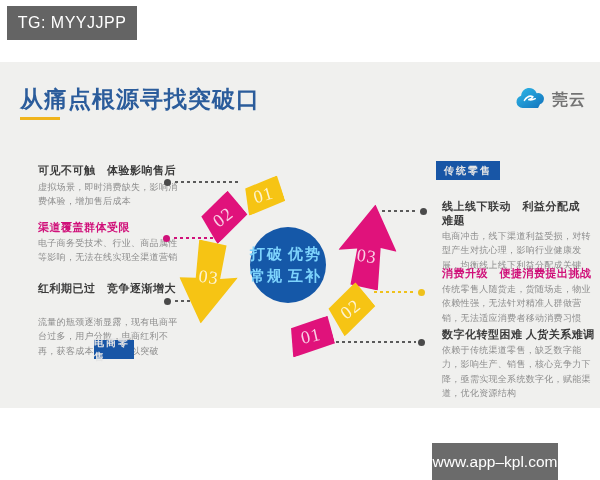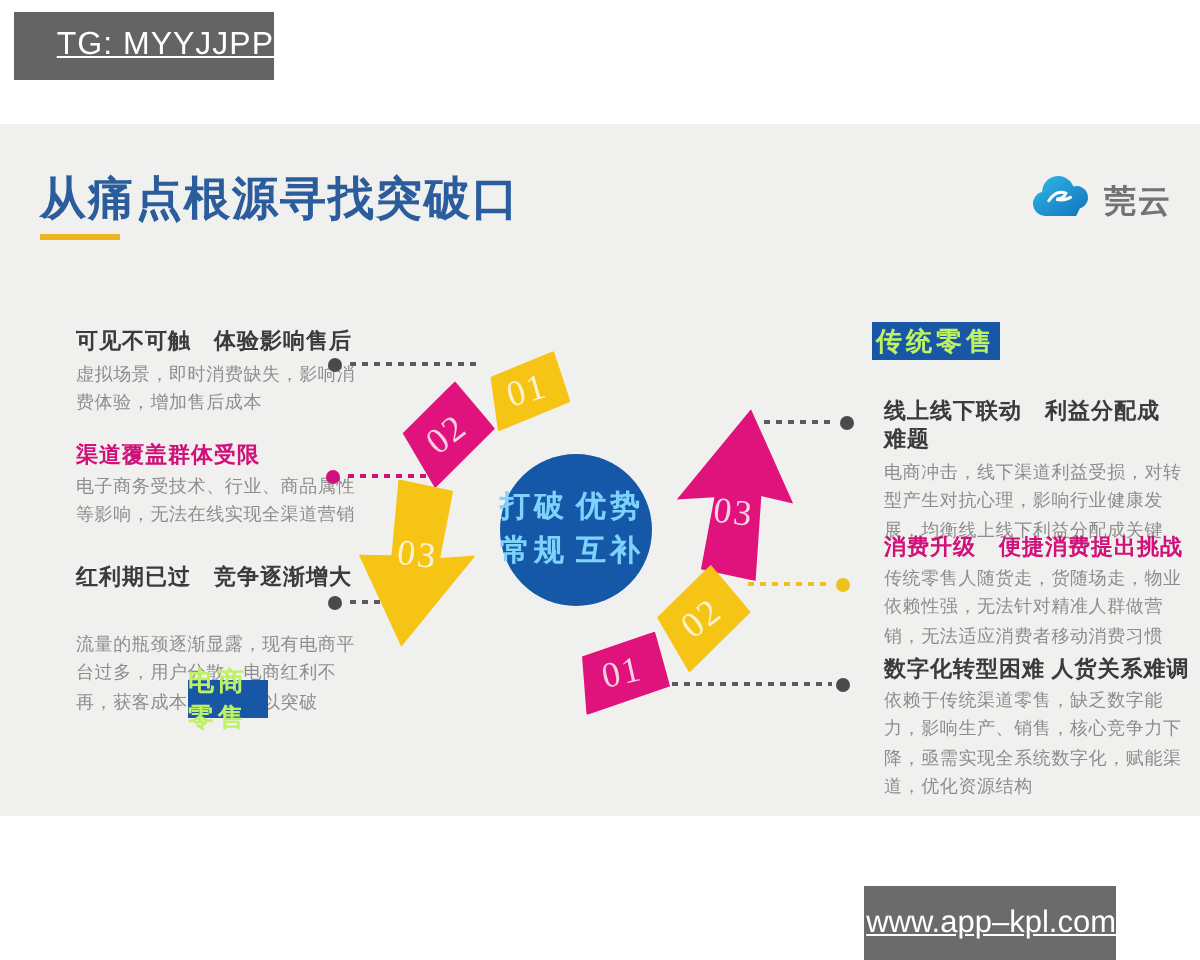--- a/index.html
+++ b/index.html
@@ -2,22 +2,22 @@
 <html><head>
 <meta charset="utf-8">
 <style>
   html,body{margin:0;padding:0;}
   body{width:600px;height:480px;background:#ffffff;overflow:hidden;
        font-family:"Liberation Sans",sans-serif;}
   .page{position:relative;width:600px;height:480px;background:#fff;}
   .abs{position:absolute;}
 
   
-  .wm{background:#646464;color:#fff;display:flex;align-items:center;justify-content:flex-end;
-      font-family:"Liberation Sans",sans-serif;text-decoration:underline;}
+  .wm{background:#646464;color:#fff;display:flex;align-items:center;justify-content:center;
+      font-family:"Liberation Sans",sans-serif;}
   .wm-top{left:7px;top:6px;width:130px;height:34px;font-size:16px;letter-spacing:.5px;}
   .wm-bottom{left:432px;top:443px;width:126px;height:37px;font-size:15.5px;background:#6b6b6b;}
 
   
   .slide{left:0;top:62px;width:600px;height:346px;background:#f0f0ee;}
 
   .title{left:20px;top:84px;font-size:23px;font-weight:bold;color:#2b5c9b;
          font-family:Liberation Sans, sans-serif;letter-spacing:1px;white-space:nowrap;}
   .title-underline{left:20px;top:117px;width:40px;height:3px;background:#f0b41c;}
 
@@ -26,22 +26,22 @@
              font-family:"Liberation Serif",serif;}
 
   
   .sec-head{font-family:"Liberation Serif",serif;font-weight:bold;font-size:11px;
             color:#3b3b3b;white-space:nowrap;letter-spacing:.5px;}
   .sec-head.wrap{white-space:normal;width:148px;line-height:1.3;}
   .sec-head.pink{color:#d0117a;}
   .sec-body{font-family:"Liberation Serif",serif;font-size:9px;line-height:1.6;
             color:#8d8d8d;letter-spacing:.3px;}
 
-  .tag{background:#1856a6;color:#bef264;font-family:Liberation Serif, serif;
-       font-weight:bold;font-size:13px;display:flex;align-items:center;justify-content:center;
+  .tag{background:#1856a6;color:#e5e5e5;font-family:Liberation Serif, serif;
+       font-weight:bold;font-size:10px;display:flex;align-items:center;justify-content:center;
        letter-spacing:2px;}
 
   
   .dash{height:2px;background:repeating-linear-gradient(90deg,#5a5a5a 0 3px,transparent 3px 6px);}
   .dash.pink{background:repeating-linear-gradient(90deg,#d0117a 0 3px,transparent 3px 6px);}
   .dash.yellow{background:repeating-linear-gradient(90deg,#efc11b 0 3px,transparent 3px 6px);}
   .dot{width:7px;height:7px;border-radius:50%;background:#4a4a4a;}
   .dot.pink{background:#d0117a;}
   .dot.yellow{background:#efc11b;}
 

